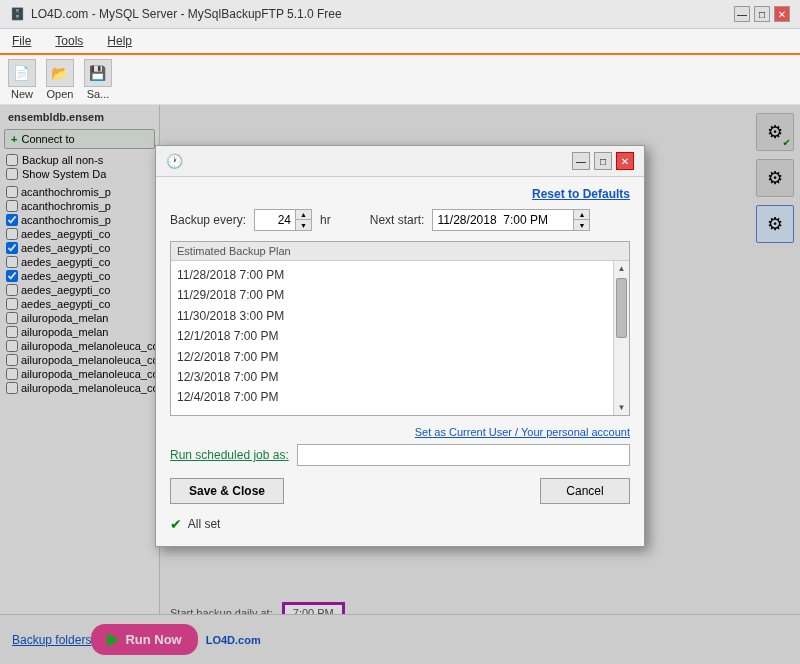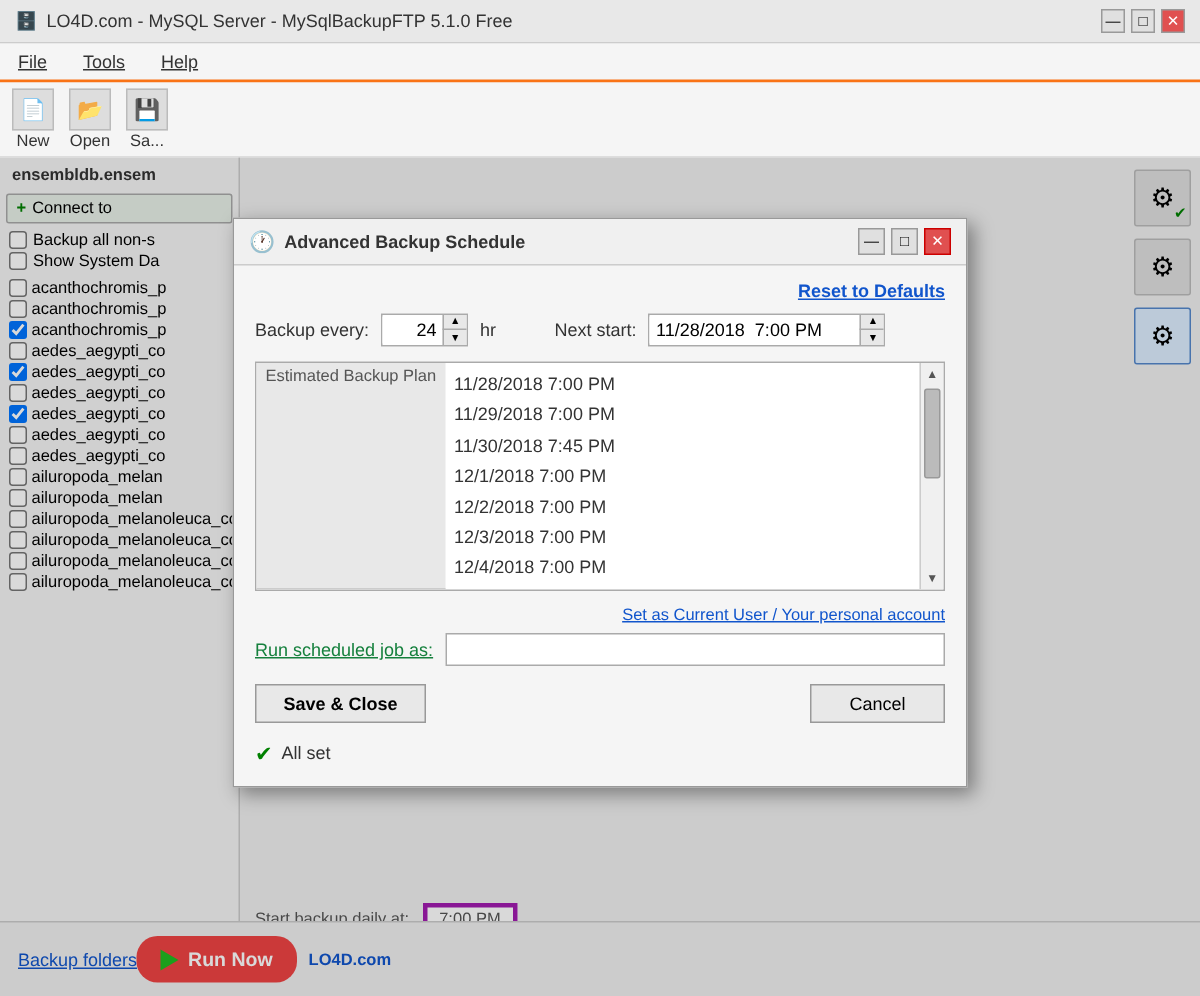--- a/index.html
+++ b/index.html
@@ -202,21 +202,21 @@
       align-items: center;
       padding: 0 12px;
     }
     .backup-link {
       color: #1155cc;
       text-decoration: underline;
       font-size: 12px;
       cursor: pointer;
     }
     .run-now-btn {
-      background: #ef4444;
+      background: #ec4899;
       color: white;
       border: none;
       padding: 8px 16px;
       font-size: 13px;
       font-weight: bold;
       cursor: pointer;
       display: flex;
       align-items: center;
       gap: 6px;
       border-radius: 14px;
@@ -629,21 +629,20 @@
       <span style="margin-left:6px;border:3px solid #a21caf;padding:2px 8px;background:white;">7:00 PM</span>
     </div>
   </div>
 
   <div class="modal-overlay">
     <div class="dialog">
 
       <div class="dialog-title-bar">
         <div class="dialog-title-left">
           <span class="dialog-title-icon">🕐</span>
-          <span>Advanced Backup Schedule</span>
         </div>
         <div class="dialog-controls">
           <div class="dialog-ctrl-btn">—</div>
           <div class="dialog-ctrl-btn">□</div>
           <div class="dialog-ctrl-btn close-btn">✕</div>
         </div>
       </div>
 
       <div class="dialog-body">
 
@@ -663,28 +662,28 @@
           <div class="next-start-container">
             <input class="next-start-input" type="text" value="11/28/2018  7:00 PM" style="">
             <div class="spinner-btns">
               <button class="spin-btn">▲</button>
               <button class="spin-btn">▼</button>
             </div>
           </div>
         </div>
 
         <div style="margin-bottom:8px;">
-          <div class="plan-section" style="flex-direction:row;height:153px;">
+          <div class="plan-section" style="flex-direction:column;height:175px;">
             <div class="plan-list-header">Estimated Backup Plan</div>
             <div style="display:flex;flex:1;overflow:hidden;">
               <div class="plan-list-area">
                 <div class="plan-list">
                   <div>11/28/2018  7:00 PM</div>
                   <div>11/29/2018  7:00 PM</div>
-                  <div>11/30/2018  7:45 PM</div>
+                  <div>11/30/2018  3:00 PM</div>
                   <div>12/1/2018  7:00 PM</div>
                   <div>12/2/2018  7:00 PM</div>
                   <div>12/3/2018  7:00 PM</div>
                   <div>12/4/2018  7:00 PM</div>
                 </div>
               </div>
               <div class="plan-scrollbar">
                 <span class="scrollbar-arrow">▲</span>
                 <div class="scrollbar-track">
                   <div class="scrollbar-thumb"></div>

